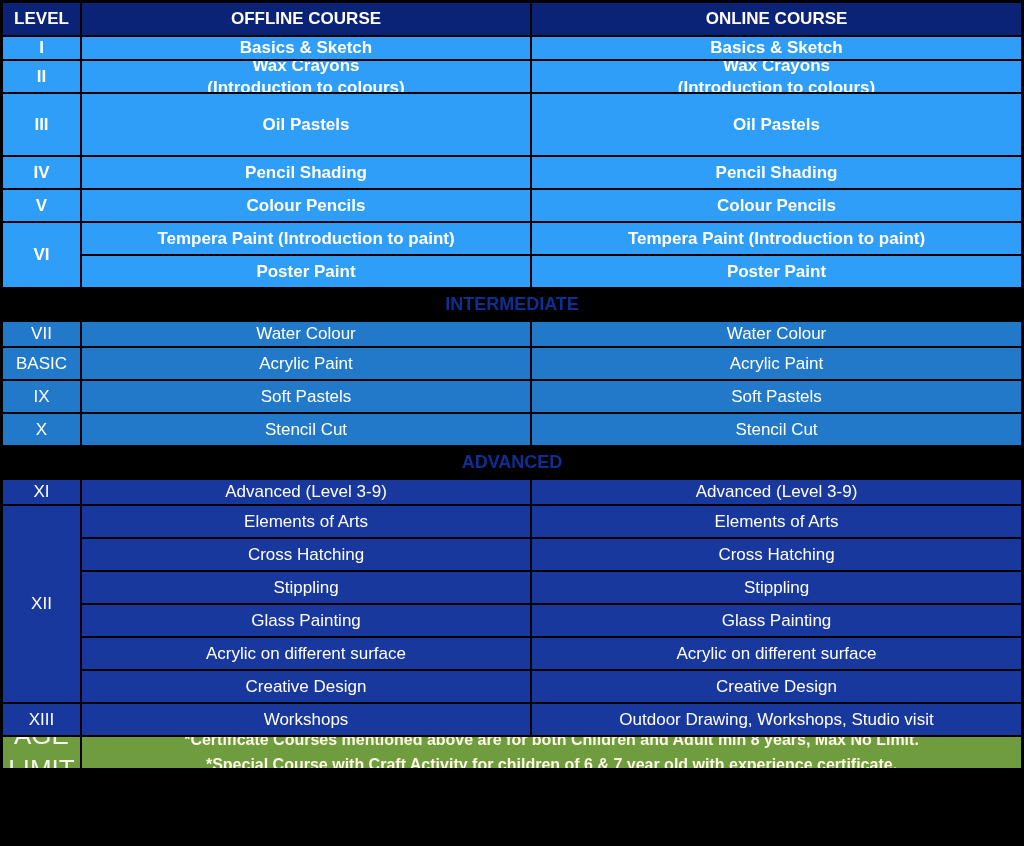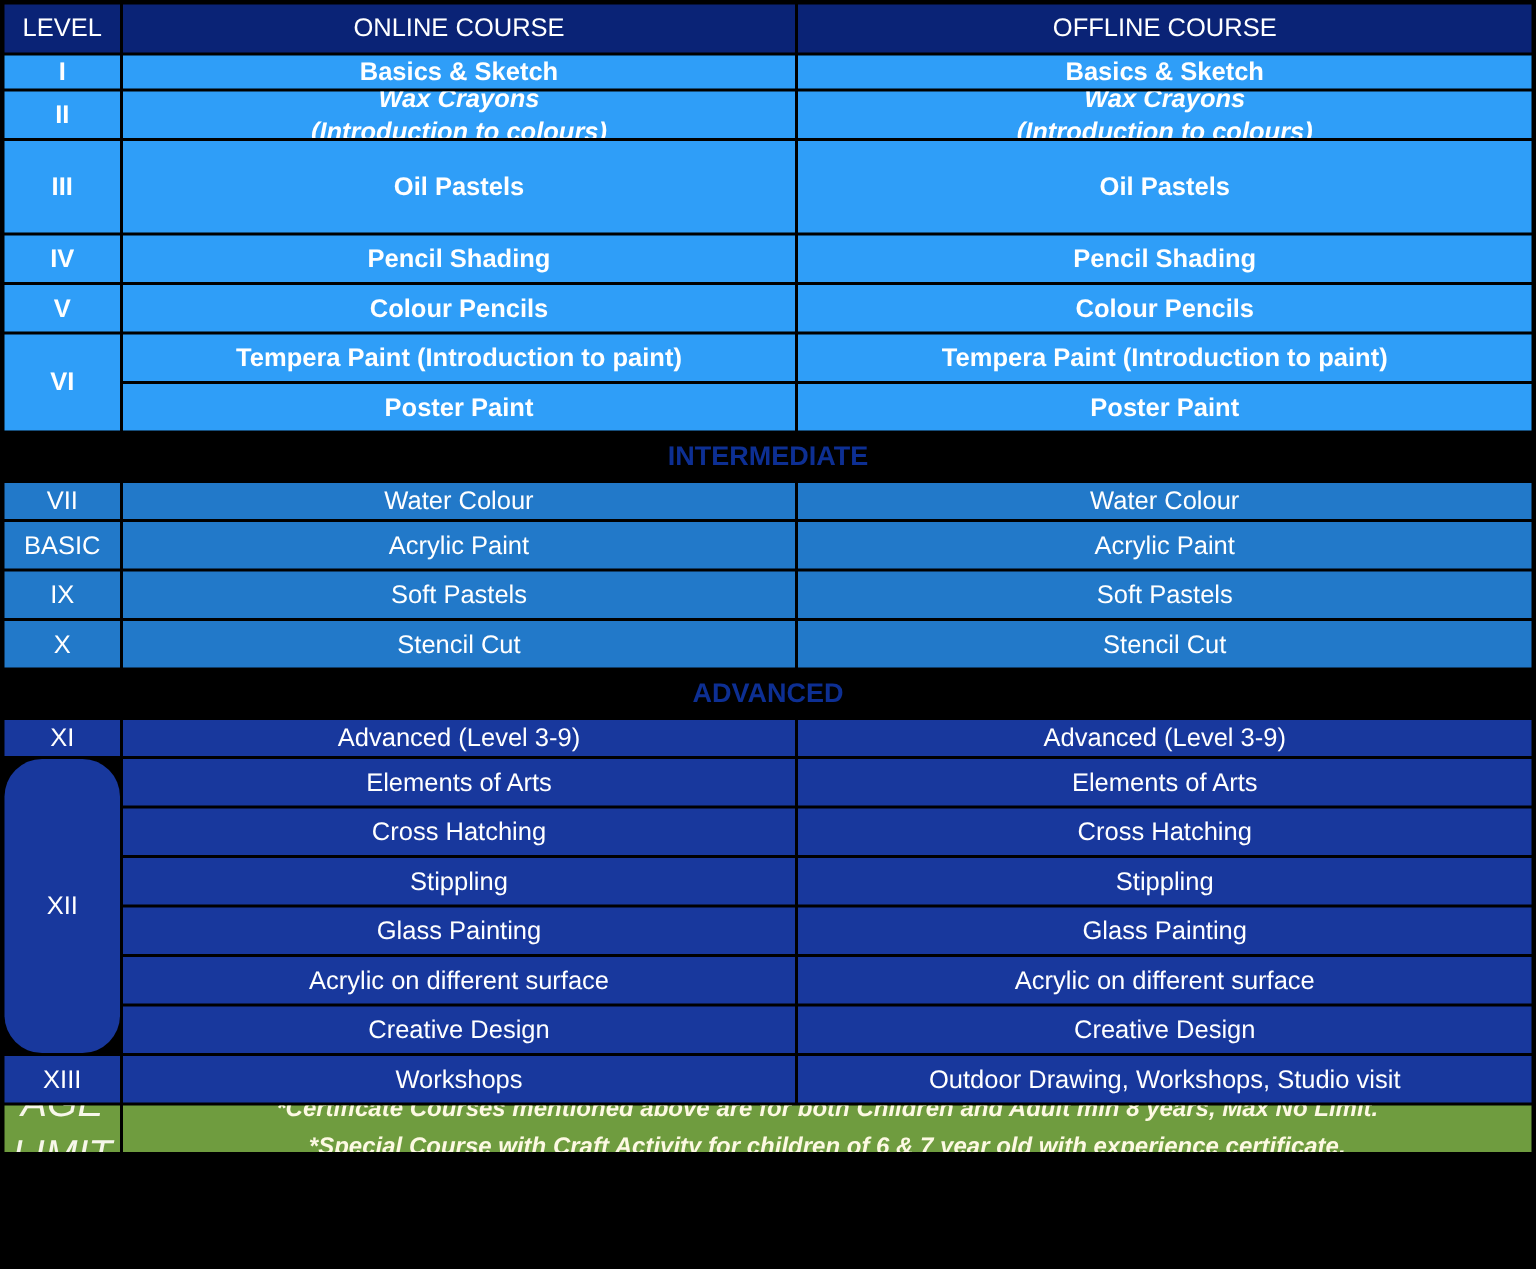--- a/index.html
+++ b/index.html
@@ -22,51 +22,51 @@
   .cell{
     display:flex;flex-direction:column;
     align-items:center;justify-content:center;
     text-align:center;
     color:#fff;
     font-size:17px;
     line-height:1.25;
     overflow:hidden;
   }
   
-  .hdr{background:var(--header-bg);font-weight:normal;}
+  .hdr{background:var(--header-bg);font-weight:bold;}
   
   .band{
     grid-column:1 / -1;
     background:var(--band-bg);
     display:flex;align-items:center;justify-content:center;
     font-weight:bold;font-size:18px;
   }
   .band.basic{color:var(--basic-label);}
   .band.inter,.band.adv{color:var(--band-label);}
   
   .sec-basic{background:var(--basic-bg);font-weight:bold;}
   .sec-inter{background:var(--inter-bg);font-weight:normal;}
   .sec-adv{background:var(--adv-bg);font-weight:normal;}
   .span2{grid-row:span 2;}
-  .span6{grid-row:span 6;border-radius:25px;}
+  .span6{grid-row:span 6;}
   
   .age{background:var(--green-bg);}
   .age-label{font-size:26px;color:#f7f7ea;line-height:1.3;}
   .age-notes{grid-column:2 / -1;font-weight:bold;color:var(--note-text);font-size:16px;line-height:1.55;}
-  .line{display:block;font-style:italic;}
+  .line{display:block;}
 </style>
 </head>
 <body>
 
 <div class="table-wrap">
   <div class="grid">
 
     <div class="cell hdr">LEVEL</div>
+    <div class="cell hdr">OFFLINE COURSE</div>
     <div class="cell hdr">ONLINE COURSE</div>
-    <div class="cell hdr">OFFLINE COURSE</div>
 
 
     <div class="cell sec-basic">I</div>
     <div class="cell sec-basic">Basics &amp; Sketch</div>
     <div class="cell sec-basic">Basics &amp; Sketch</div>
 
     <div class="cell sec-basic">II</div>
     <div class="cell sec-basic">
       <span class="line">Wax Crayons</span>
       <span class="line">(Introduction to colours)</span>

